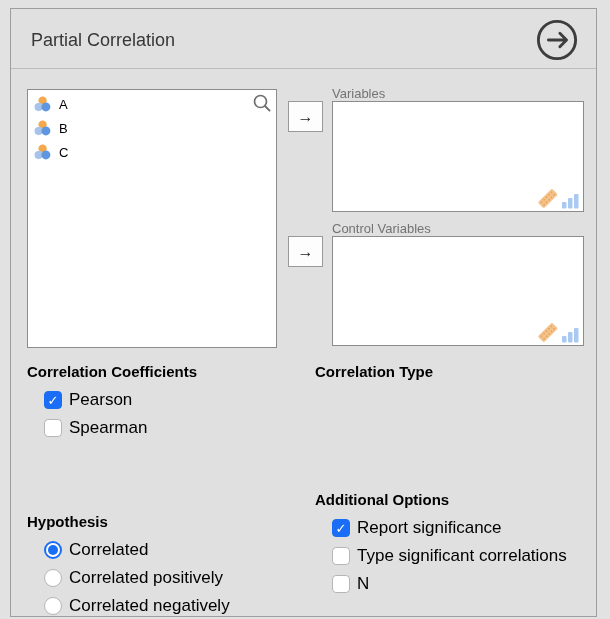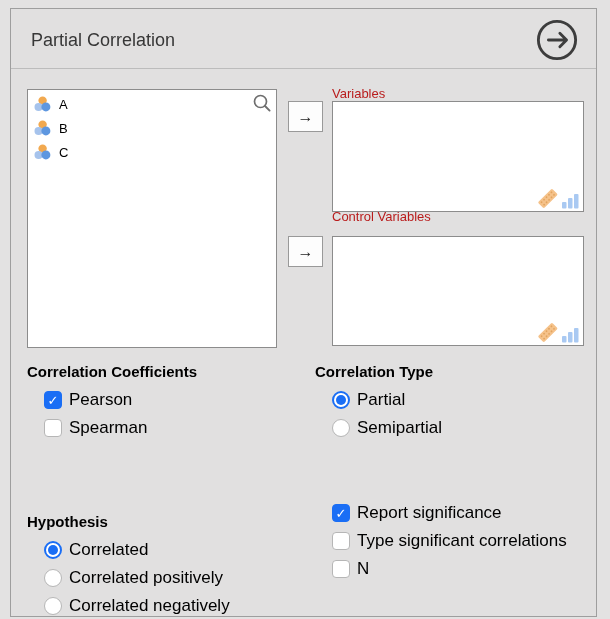--- a/index.html
+++ b/index.html
@@ -19,23 +19,23 @@
   .var-item{display:flex;align-items:center;height:24px;padding-left:6px;gap:8px;}
   .var-item span{font-size:13px;color:#000;}
   .search{position:absolute;right:4px;top:3px;width:20px;height:20px;cursor:pointer;}
   
   .move-btn{position:absolute;width:35px;height:31px;background:#fdfdfd;
     border:1px solid #999;box-sizing:border-box;display:flex;align-items:center;
     justify-content:center;font-size:16px;color:#1c1c1c;cursor:pointer;}
   .move-1{left:277px;top:92px;}
   .move-2{left:277px;top:227px;}
   
-  .box-label{position:absolute;left:321px;font-size:13px;color:#b91c1c;}
+  .box-label{position:absolute;left:321px;font-size:13px;color:#737373;}
   .label-vars{top:77px;}
-  .label-ctrl{top:200px;}
+  .label-ctrl{top:212px;}
   .target-box{position:absolute;left:321px;width:252px;background:#fff;
     border:1px solid #8c8c8c;box-sizing:border-box;}
   .box-vars{top:92px;height:111px;}
   .box-ctrl{top:227px;height:110px;}
   .box-icons{position:absolute;right:3px;bottom:2px;display:flex;align-items:flex-end;gap:1px;}
   
   .section{position:absolute;width:285px;}
   .sec-cc{left:16px;top:355px;}
   .sec-ct{left:304px;top:355px;}
   .sec-hyp{left:16px;top:505px;}
@@ -179,32 +179,20 @@
         </div>
         <div class="opt">
           <span class="checkbox"></span>
           <span class="opt-label">Spearman</span>
         </div>
       </div>
     </div>
 
     <div class="section sec-ct">
       <div class="sec-title">Correlation Type</div>
-      <div class="opts">
-        <div class="opt">
-          <span class="radio selected">
-              <span class="radio-dot"></span>
-            </span>
-          <span class="opt-label">Partial</span>
-        </div>
-        <div class="opt">
-          <span class="radio"></span>
-          <span class="opt-label">Semipartial</span>
-        </div>
-      </div>
     </div>
 
     <div class="section sec-hyp">
       <div class="sec-title">Hypothesis</div>
       <div class="opts">
         <div class="opt">
           <span class="radio selected">
               <span class="radio-dot"></span>
             </span>
           <span class="opt-label">Correlated</span>
@@ -214,20 +202,21 @@
           <span class="opt-label">Correlated positively</span>
         </div>
         <div class="opt">
           <span class="radio"></span>
           <span class="opt-label">Correlated negatively</span>
         </div>
       </div>
     </div>
 
     <div class="section sec-ao">
+      <div class="sec-title">Additional Options</div>
       <div class="opts">
         <div class="opt">
           <span class="checkbox checked">
               <span class="checkmark">✓</span>
             </span>
           <span class="opt-label">Report significance</span>
         </div>
         <div class="opt">
           <span class="checkbox"></span>
           <span class="opt-label">Type significant correlations</span>

